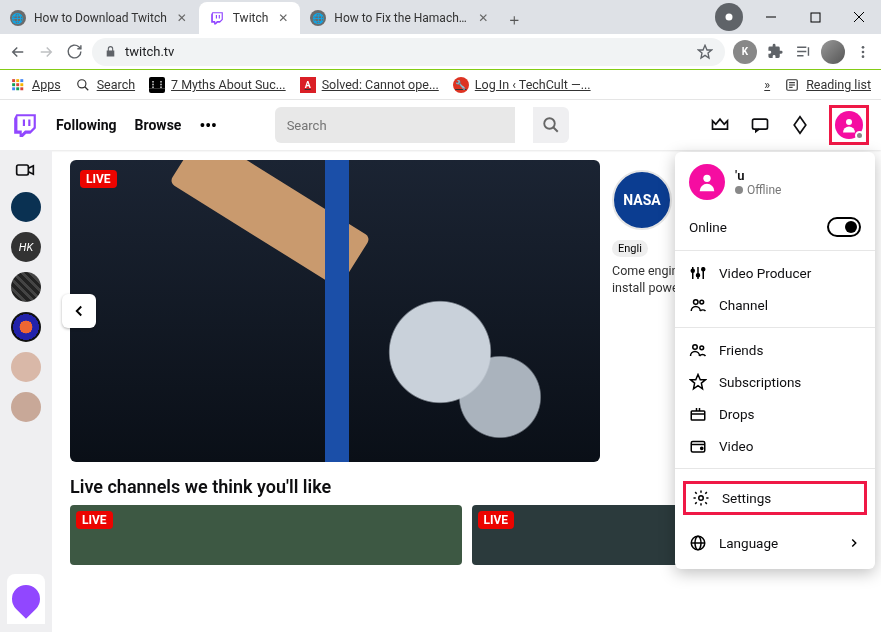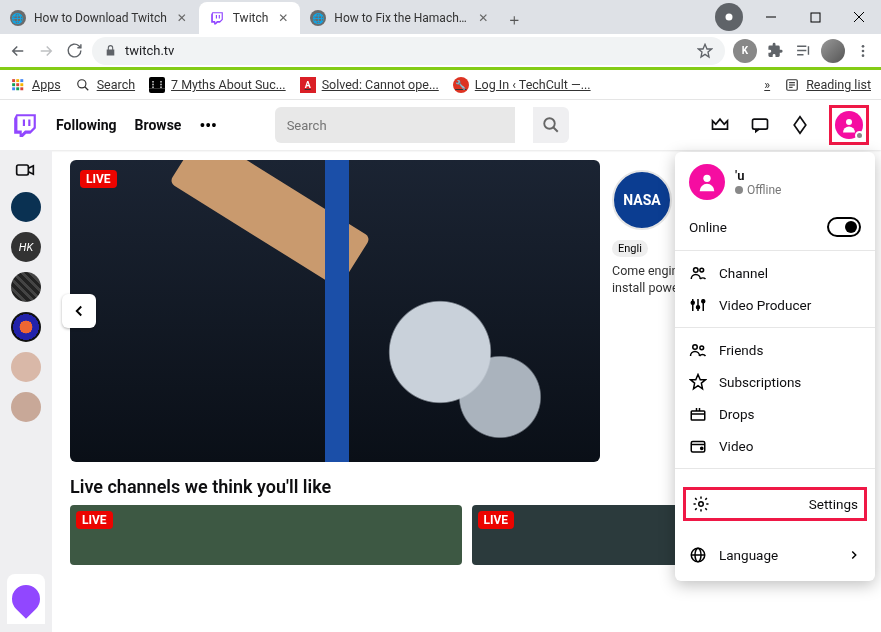--- a/index.html
+++ b/index.html
@@ -12,21 +12,21 @@
 .tab.active { background: #fff; }
 .tab-favicon { width: 16px; height: 16px; border-radius: 50%; display: flex; align-items: center; justify-content: center; font-size: 10px; }
 .tab-title { flex: 1; white-space: nowrap; overflow: hidden; text-overflow: ellipsis; }
 .tab-close { width: 14px; height: 14px; display: flex; align-items: center; justify-content: center; color: #666; cursor: pointer; }
 .newtab { width: 28px; height: 28px; display: flex; align-items: center; justify-content: center; color: #555; cursor: pointer; }
 .win-controls { margin-left: auto; display: flex; align-items: center; gap: 0; height: 100%; }
 .win-btn { width: 44px; height: 30px; display: flex; align-items: center; justify-content: center; color: #333; }
 .win-incognito { width: 28px; height: 28px; border-radius: 50%; background: #5f6368; margin-right: 6px; display:flex; align-items:center; justify-content:center; color:#fff; }
 
 
-.addrbar { height: 36px; background: #fff; display: flex; align-items: center; padding: 8px 8px; gap: 8px; border-bottom: 3px solid #84cc16; }
+.addrbar { height: 36px; background: #fff; display: flex; align-items: center; padding: 8px 8px; gap: 8px; border-bottom: 1px solid #84cc16; }
 .nav-icon { width: 20px; height: 20px; color: #5f6368; display: flex; align-items: center; justify-content: center; }
 .url-box { flex: 1; height: 28px; background: #f1f3f4; border-radius: 14px; display: flex; align-items: center; padding: 0 12px; gap: 8px; font-size: 13px; color: #202124; }
 .url-lock { color: #5f6368; }
 .url-star { margin-left: auto; color: #5f6368; }
 .ext-icon { width: 24px; height: 24px; border-radius: 50%; display: flex; align-items: center; justify-content: center; font-size: 10px; }
 
 
 .bookbar { height: 30px; background: #fff; display: flex; align-items: center; padding: 0 10px; gap: 14px; border-bottom: 1px solid #e6e6e6; font-size: 12.5px; color: #333; text-decoration: underline; }
 .book-item { display: flex; align-items: center; gap: 6px; cursor: pointer; }
 .book-icon { width: 16px; height: 16px; display: flex; align-items: center; justify-content: center; }
@@ -78,21 +78,21 @@
 .dd-avatar { width: 36px; height: 36px; border-radius: 50%; background: #f50da1; display:flex; align-items:center; justify-content:center; color:#fff; }
 .dd-user { font-size: 13px; font-weight: 600; color:#0e0e10; }
 .dd-status { font-size: 12px; color: #777; display:flex; align-items:center; gap:4px; }
 .dd-status::before{content:""; width:8px; height:8px; border-radius:50%; background:#888; display:inline-block;}
 .dd-row { display: flex; align-items: center; padding: 7px 14px; gap: 12px; font-size: 13.5px; color: #0e0e10; cursor: pointer; }
 .dd-sep { height: 1px; background: #e6e6e6; margin: 6px 0; }
 .dd-toggle { margin-left: auto; width: 34px; height: 20px; border: 2px solid #000; border-radius: 10px; position: relative; }
 .dd-toggle::after{content:""; position:absolute; right:2px; top:2px; width:12px; height:12px; background:#000; border-radius:50%;}
 .dd-icon { width: 18px; height: 18px; display:flex; align-items:center; justify-content:center; color:#0e0e10;}
 .dd-chevron { margin-left: auto; color:#0e0e10; }
-.settings-hl { border: 3px solid #ef1846; margin: 18px 8px; padding: 5px 6px; justify-content: space-between; }
+.settings-hl { border: 3px solid #ef1846; margin: 12px 8px; padding: 5px 6px; }
 
 input { border: none; background: transparent; outline: none; font-size: 13px; width: 100%; }
 svg { display: block; }
 </style>
 </head>
 <body>
 
 <div class="titlebar">
   <div class="tab inactive">
     <span class="tab-favicon" style="background:#6b6b6b;color:#fff;">🌐</span>
@@ -360,41 +360,41 @@
     </div>
   </div>
   <div class="dd-row">
     <span>Online</span>
     <div class="dd-toggle"></div>
   </div>
   <div class="dd-sep"></div>
   <div class="dd-row">
     <span class="dd-icon">
         <svg width="18" height="18" viewBox="0 0 24 24" fill="none" stroke="#000" stroke-width="2">
-          <circle cx="9" cy="8" r="3"></circle>
-          <path d="M3 20a6 6 0 0 1 12 0"></path>
-          <circle cx="17" cy="8" r="2.5"></circle>
-          <path d="M15 20a5 5 0 0 1 7 0"></path>
-        </svg>
-      </span>
-    <span>Channel</span>
-  </div>
-  <div class="dd-row">
-    <span class="dd-icon">
-        <svg width="18" height="18" viewBox="0 0 24 24" fill="none" stroke="#000" stroke-width="2">
           <line x1="5" y1="4" x2="5" y2="20"></line>
           <line x1="12" y1="4" x2="12" y2="20"></line>
           <line x1="19" y1="4" x2="19" y2="20"></line>
           <circle cx="5" cy="9" r="2" fill="#000"></circle>
           <circle cx="12" cy="15" r="2" fill="#000"></circle>
           <circle cx="19" cy="7" r="2" fill="#000"></circle>
         </svg>
       </span>
     <span>Video Producer</span>
   </div>
+  <div class="dd-row">
+    <span class="dd-icon">
+        <svg width="18" height="18" viewBox="0 0 24 24" fill="none" stroke="#000" stroke-width="2">
+          <circle cx="9" cy="8" r="3"></circle>
+          <path d="M3 20a6 6 0 0 1 12 0"></path>
+          <circle cx="17" cy="8" r="2.5"></circle>
+          <path d="M15 20a5 5 0 0 1 7 0"></path>
+        </svg>
+      </span>
+    <span>Channel</span>
+  </div>
   <div class="dd-sep"></div>
   <div class="dd-row">
     <span class="dd-icon">
         <svg width="18" height="18" viewBox="0 0 24 24" fill="none" stroke="#000" stroke-width="2">
           <circle cx="8" cy="8" r="3"></circle>
           <path d="M2 20a6 6 0 0 1 12 0"></path>
           <circle cx="17" cy="9" r="2.5"></circle>
           <path d="M14 20a5 5 0 0 1 8 0"></path>
         </svg>
       </span>

